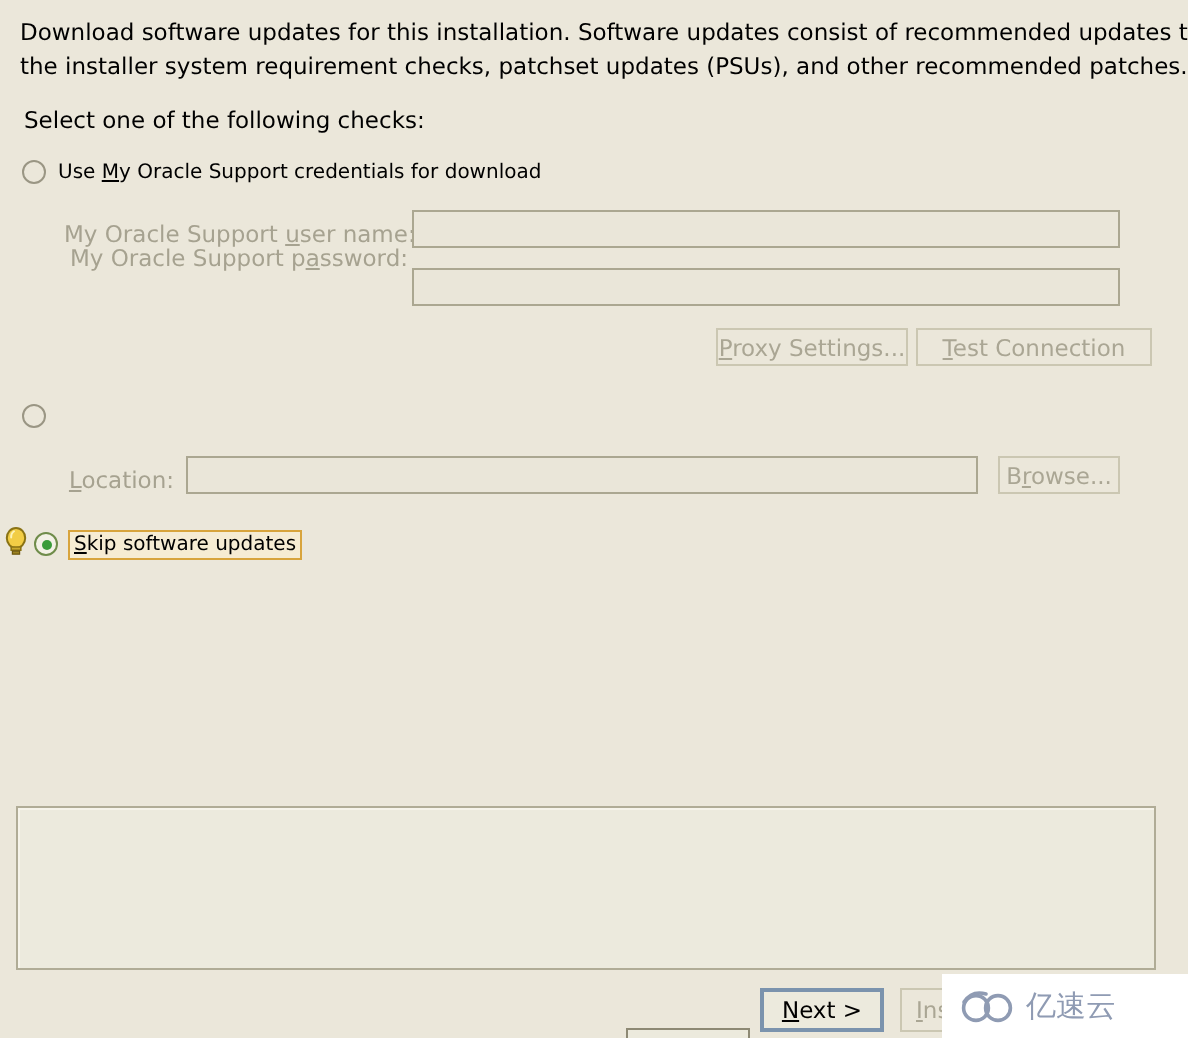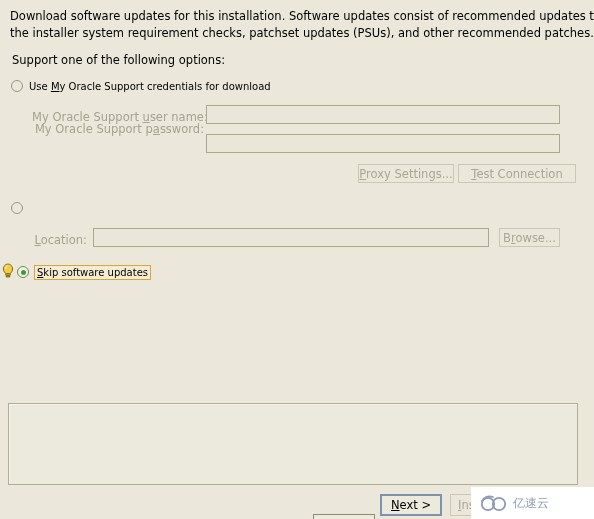--- a/index.html
+++ b/index.html
@@ -164,35 +164,35 @@
     width: 123px;
     height: 32px;
     background: #ffffff;
     display: flex;
     align-items: center;
     gap: 4px;
     padding-left: 8px;
     box-sizing: border-box;
   }
   #watermark-text {
-    font-size: 12px;
+    font-size: 15px;
     color: #8f9bb3;
     font-family: "DejaVu Sans", "Liberation Sans", sans-serif;
     letter-spacing: 0px;
   }
 </style>
 </head>
 <body>
 
 <div id="header-text">
   <span class="line">Download software updates for this installation. Software updates consist of recommended updates to</span>
   <span class="line">the installer system requirement checks, patchset updates (PSUs), and other recommended patches.</span>
 </div>
 
-<div id="select-prompt">Support one of the following options:</div>
+<div id="select-prompt">Select one of the following checks:</div>
 
 <div class="radio-row" style="left:11px; top:78px;">
   <span class="radio"></span>
   <span class="radio-label"><span>Use </span><u>M</u><span>y Oracle Support credentials for download</span></span>
 </div>
 
 <div class="field-label" style="left:32px; top:110px; width:172px;"><span>My Oracle Support </span><u>u</u><span>ser name:</span></div>
 <input class="text-field" type="text" disabled="" style="left: 206px; top: 105px; width: 354px; height: 19px;" value="">
 
 <div class="field-label" style="left:32px; top:122px; width:172px;"><span>My Oracle Support p</span><u>a</u><span>ssword:</span></div>

